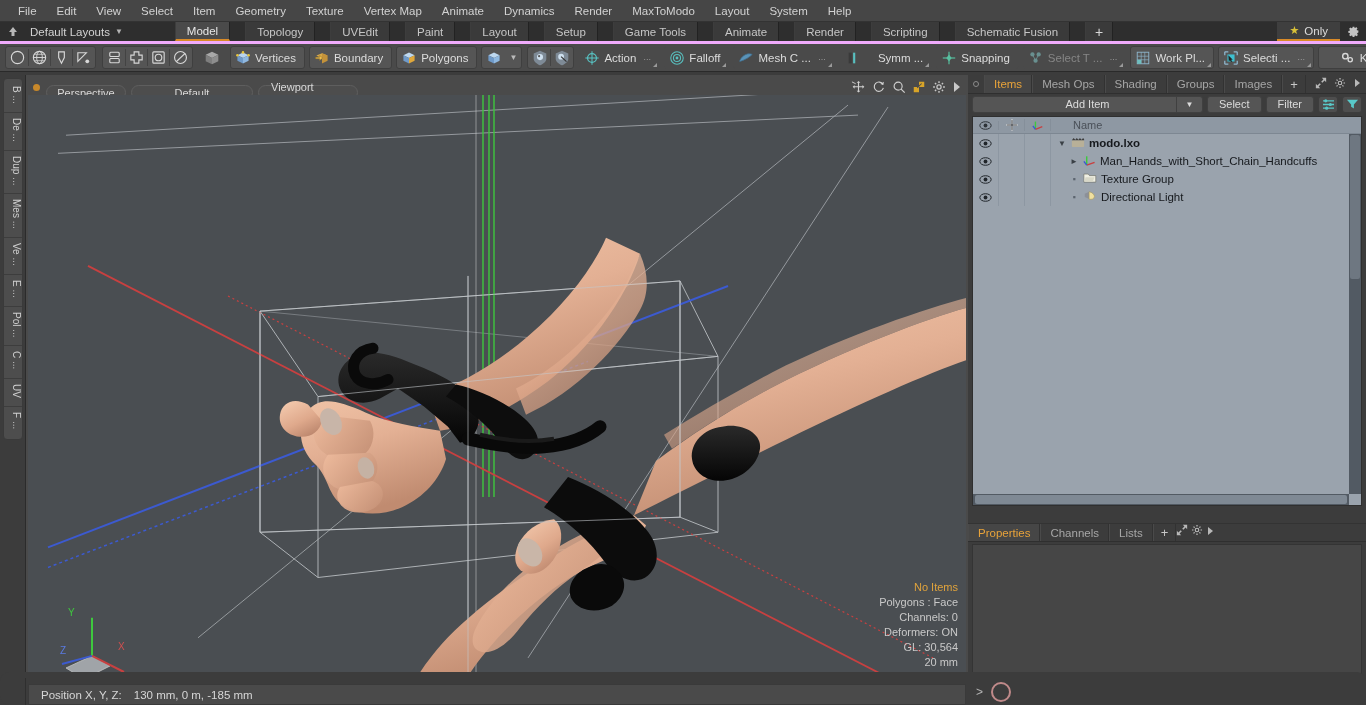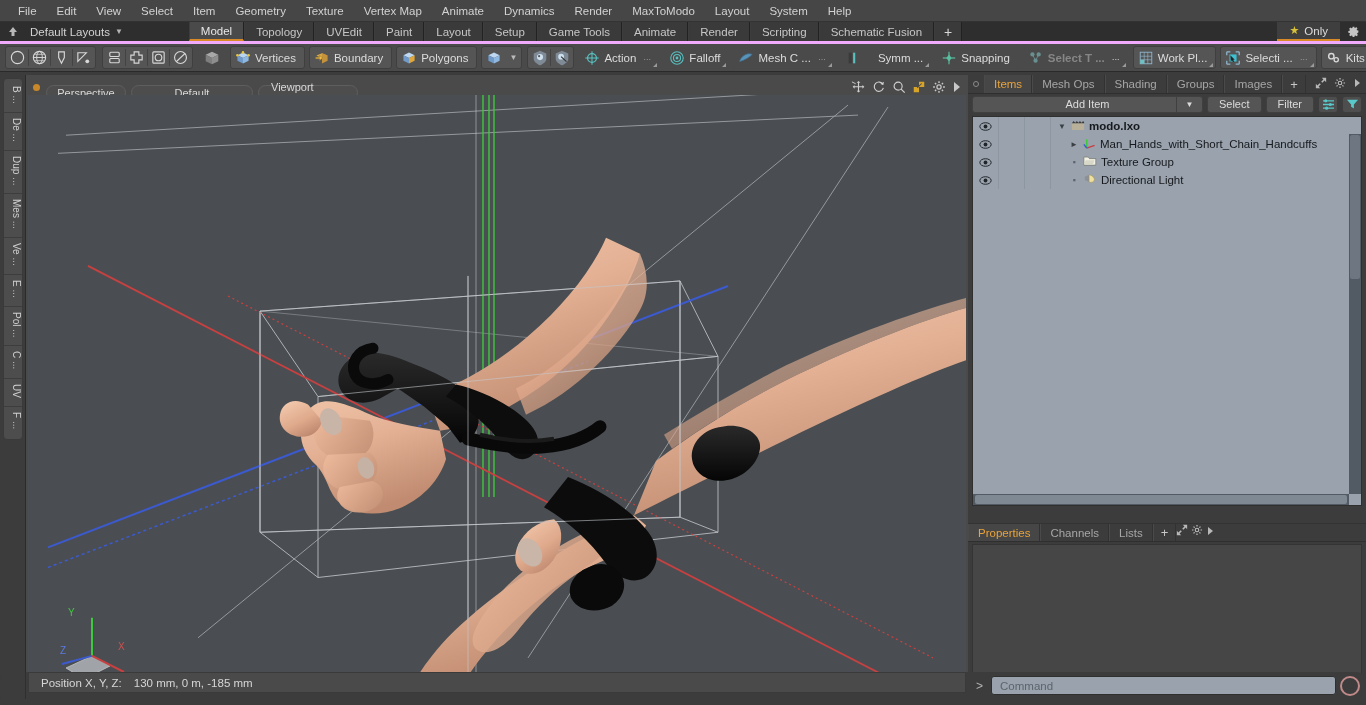--- a/index.html
+++ b/index.html
@@ -36,21 +36,21 @@
   }
   .layoutbar .home-icon {
     width: 26px; display: flex; align-items: center; justify-content: center;
     color: #b0b0b0; font-size: 11px;
   }
   .layout-select {
     display: flex; align-items: center; padding: 0 8px 0 4px;
     color: #d2d2d2; font-size: 11.5px; white-space: nowrap;
   }
   .layout-select .caret { margin-left: 5px; font-size: 8px; color: #b4b4b4; }
-  .layout-tabs { display: flex; align-items: stretch; margin-left: 58px; }
+  .layout-tabs { display: flex; align-items: stretch; margin-left: 44px; gap: 15px; }
   .ltab {
     padding: 0 11px; display: flex; align-items: center;
     font-size: 11.5px; color: #c6c6c6; white-space: nowrap;
     border-left: 1px solid #3d3d3d; border-right: 1px solid #222;
     background: #3a3a3a;
   }
   .ltab.active {
     background: #4a4a4a; color: #e6e6e6;
     border-bottom: 2px solid #d98b28;
   }
@@ -88,27 +88,28 @@
     color: #d0d0d0;
   }
   .tbtn svg { display: block; }
   .tsep { width: 1px; height: 17px; background: #434343; }
   .labelbtn {
     display: flex; align-items: center; gap: 4px;
     height: 23px; padding: 0 8px 0 4px;
     background: #555; border: 1px solid #3f3f3f; border-radius: 3px;
     margin: 0 2px; color: #dcdcdc; font-size: 11.5px; white-space: nowrap;
   }
-  .labelbtn.dim { color: #868686; font-weight: bold; }
+  .labelbtn.dim { color: #868686; }
   .labelbtn.flat { background: #4a4a4a; border-color: #4a4a4a; }
   .cube-ico { width: 16px; height: 16px; flex: 0 0 16px; }
   .dropdown-arrow { font-size: 8px; color: #bbb; margin-left: 3px; }
   .tbtn.big { min-width: 24px; }
   .corner-mark {
     position: relative;
+    justify-content: center;
   }
   .corner-mark::after{
     content:""; position:absolute; right:2px; bottom:1px;
     border-left:4px solid transparent; border-bottom:4px solid #9a9a9a;
   }
 
   
   .body { position: absolute; top: 75px; left: 0; right: 0; bottom: 27px; }
 
   
@@ -270,21 +271,21 @@
     border-top: 1px solid #333; border-bottom: 1px solid #2f2f2f;
   }
   .props-body {
     position: absolute; left: 4px; right: 4px; top: 469px; bottom: 2px;
     background: #464646; border: 1px solid #343434;
   }
 
   
   .statusbar {
     position: absolute; left: 0; right: 0; bottom: 0; height: 33px;
-    background: #3c3c3c; display: flex; align-items: flex-start; border-radius: 9px;
+    background: #3c3c3c; display: flex; align-items: flex-end; border-radius: 9px;
   }
   .status-left {
     width: 26px; height: 27px; border-right: 1px solid #2f2f2f;
   }
   .status-pos {
     flex: 1; height: 21px; margin: 0 2px;
     background: #4a4a4a; border: 1px solid #3a3a3a;
     display: flex; align-items: center; padding-left: 12px;
     font-size: 11.5px; color: #d6d6d6; gap: 12px;
   }
@@ -784,20 +785,28 @@
             <line x1="64" y1="558" x2="64" y2="520" stroke="#3ec83e" stroke-width="2"></line>
             <line x1="64" y1="558" x2="96" y2="574" stroke="#c84040" stroke-width="2"></line>
             <line x1="64" y1="558" x2="34" y2="566" stroke="#3c5ad0" stroke-width="2"></line>
           </g>
         </svg>
 
         <div style="position:absolute;left:40px;bottom:58px;color:#3ec83e;font-size:10px;">Y</div>
         <div style="position:absolute;left:90px;bottom:24px;color:#d05050;font-size:10px;">X</div>
         <div style="position:absolute;left:32px;bottom:20px;color:#5a7ae0;font-size:10px;">Z</div>
 
+        <div class="vp-stats">
+          <div class="first">No Items</div>
+          <div>Polygons : Face</div>
+          <div>Channels: 0</div>
+          <div>Deformers: ON</div>
+          <div>GL: 30,564</div>
+          <div>20 mm</div>
+        </div>
       </div>
     </div>
 
     <div class="rightpanel">
 
       <div class="panel-tabrow">
         <div class="pdot">
             <i></i>
           </div>
         <div class="ptab active">Items</div>
@@ -843,20 +852,42 @@
             </svg>
         </div>
         <div class="iconbtn">
           <svg width="13" height="12" viewBox="0 0 14 13">
               <path d="M1 2 h12 L8.5 7 v4.5 L5.5 9.5 V7 Z" fill="#58c8c8"></path>
             </svg>
         </div>
       </div>
 
       <div class="tree-wrap">
+        <div class="tree-head">
+          <div class="col-eye">
+            <svg width="13" height="9" viewBox="0 0 14 10">
+                <ellipse cx="7" cy="5" rx="6.3" ry="4.2" fill="none" stroke="#2e3338" stroke-width="1.1"></ellipse>
+                <circle cx="7" cy="5" r="2.1" fill="#2e3338"></circle>
+              </svg>
+          </div>
+          <div class="col-lock">
+            <svg width="12" height="12" viewBox="0 0 14 14">
+                <path d="M7 1.5 v11 M1.5 7 h11" stroke="#e8e8e8" stroke-width="2.4" stroke-linecap="round"></path>
+                <path d="M7 1.5 v11 M1.5 7 h11" stroke="#3a3f45" stroke-width="1.2" stroke-linecap="round"></path>
+              </svg>
+          </div>
+          <div class="col-xfrm">
+            <svg width="12" height="12" viewBox="0 0 14 14">
+                <line x1="4" y1="12" x2="4" y2="3" stroke="#3ec83e" stroke-width="1.6"></line>
+                <line x1="4" y1="12" x2="12" y2="9" stroke="#c84040" stroke-width="1.6"></line>
+                <line x1="4" y1="12" x2="1" y2="8" stroke="#3c5ad0" stroke-width="1.6"></line>
+              </svg>
+          </div>
+          <div class="col-name">Name</div>
+        </div>
 
         <div class="tree-row">
           <div class="col-eye">
             <svg width="13" height="9" viewBox="0 0 14 10">
                 <ellipse cx="7" cy="5" rx="6.3" ry="4.2" fill="none" stroke="#20252a" stroke-width="1.1"></ellipse>
                 <circle cx="7" cy="5" r="2.1" fill="#20252a"></circle>
               </svg>
           </div>
           <div class="col-lock"></div>
           <div class="col-xfrm"></div>
@@ -976,18 +1007,17 @@
   </div>
 
   <div class="statusbar">
     <div class="status-left"></div>
     <div class="status-pos">
       <span>Position X, Y, Z:</span>
       <span>130 mm, 0 m, -185 mm</span>
     </div>
     <div class="status-right">
       <span class="cmd-prompt">&gt;</span>
-      <div class="cmd-input">Command</div>
       <div class="rec-btn"></div>
     </div>
   </div>
 
 </div>
 
 </body></html>

